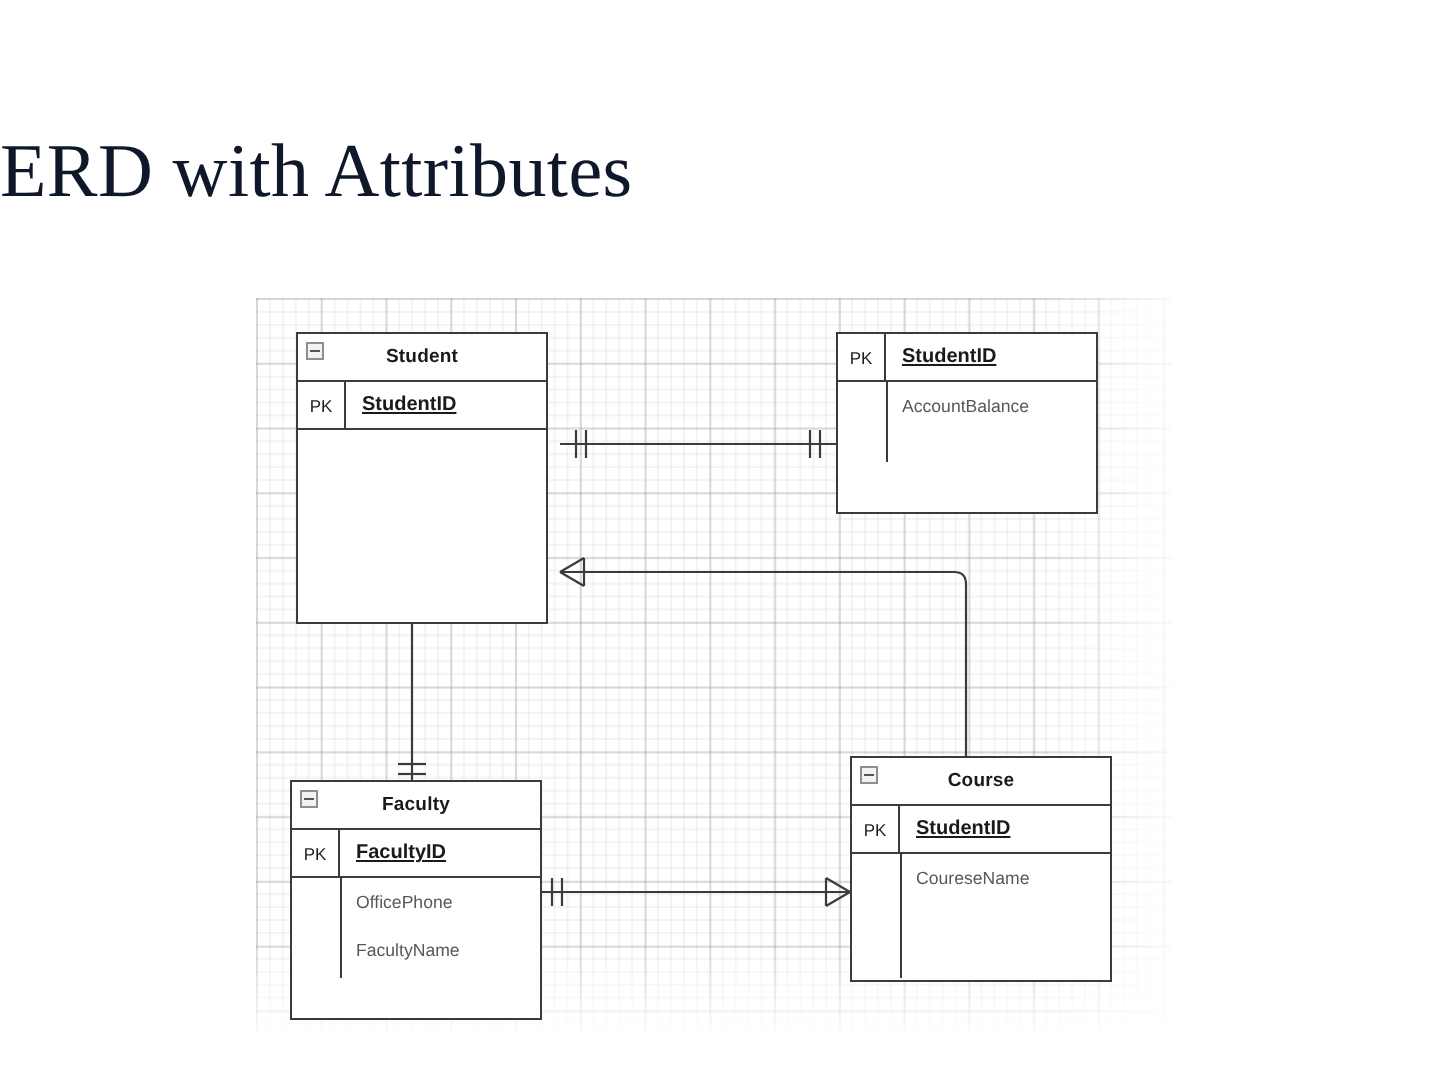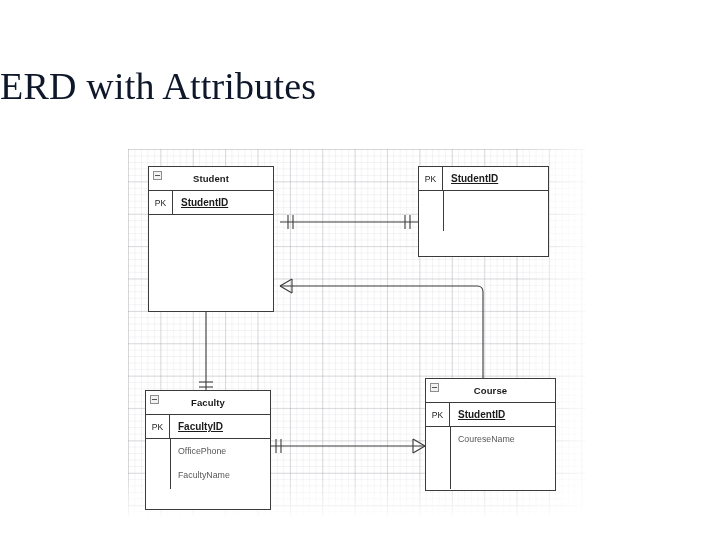--- a/index.html
+++ b/index.html
@@ -229,20 +229,21 @@
       </div>
     </div>
 
     <div class="entity" style="left:290px; top:17px; width:131px; height:91px;">
       <div class="ent-pkrow">
         <span class="pk-label">PK</span>
         <span class="pk-name">StudentID</span>
       </div>
       <div class="ent-body" style="height:40px;">
         <span class="vline"></span>
+        <div class="attr">AccountBalance</div>
       </div>
     </div>
 
     <div class="entity" style="left:17px; top:241px; width:126px; height:120px;">
       <div class="ent-header">
         <span class="collapse-icon"></span>
         <span class="ent-title">Faculty</span>
       </div>
       <div class="ent-pkrow">
         <span class="pk-label">PK</span>

